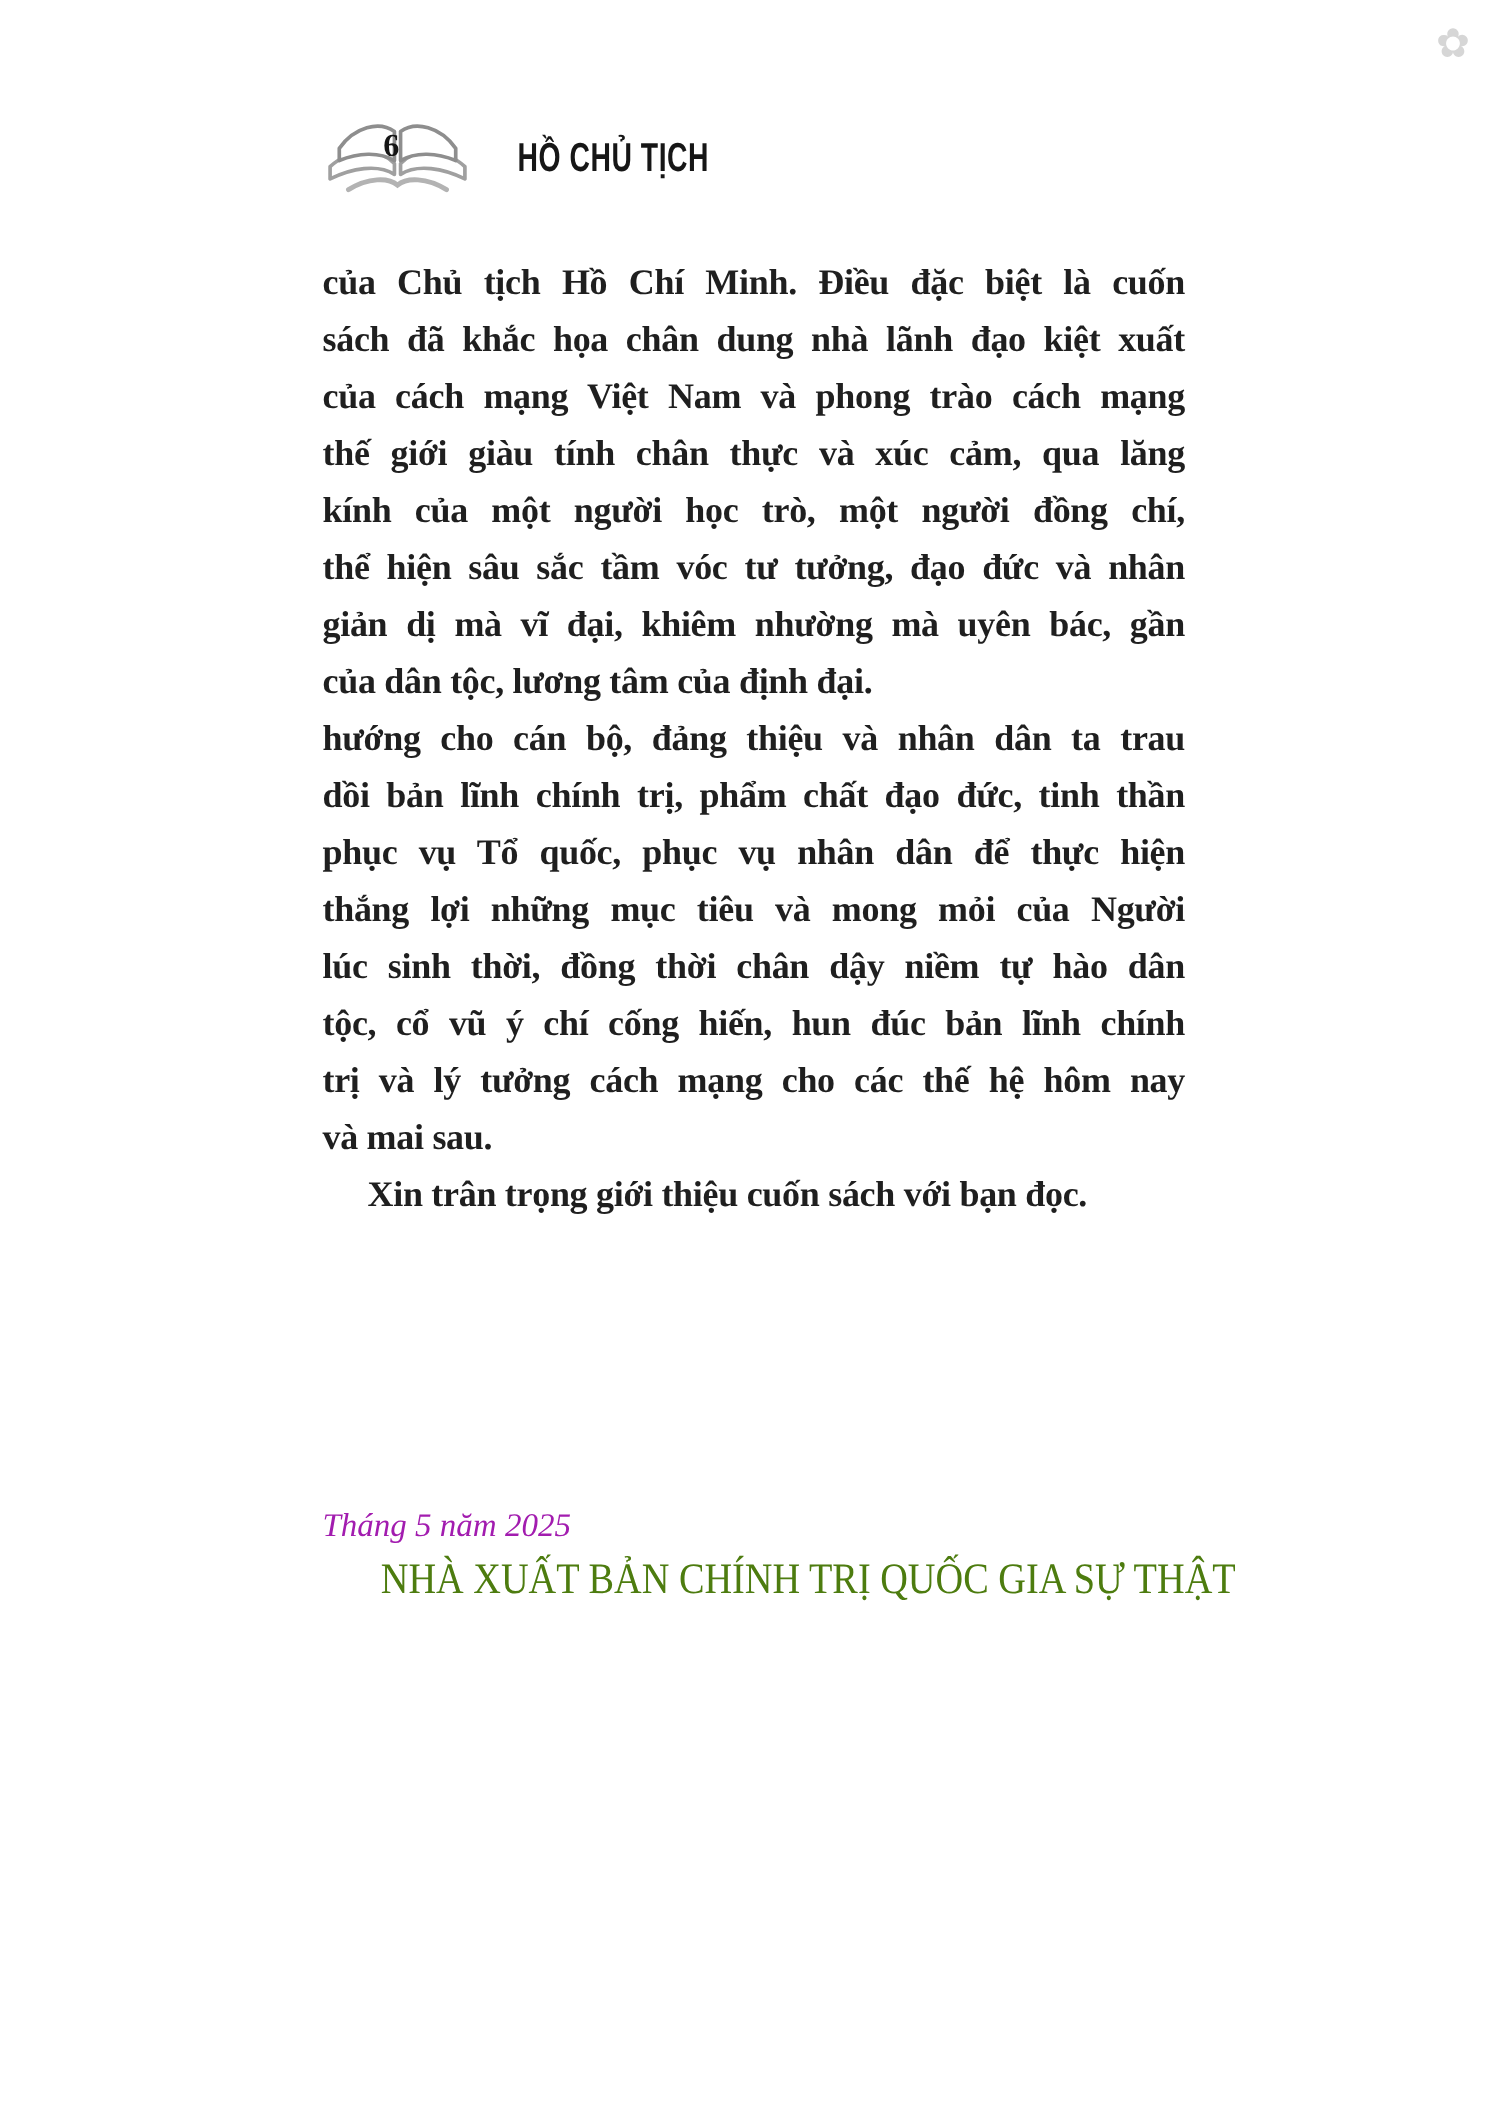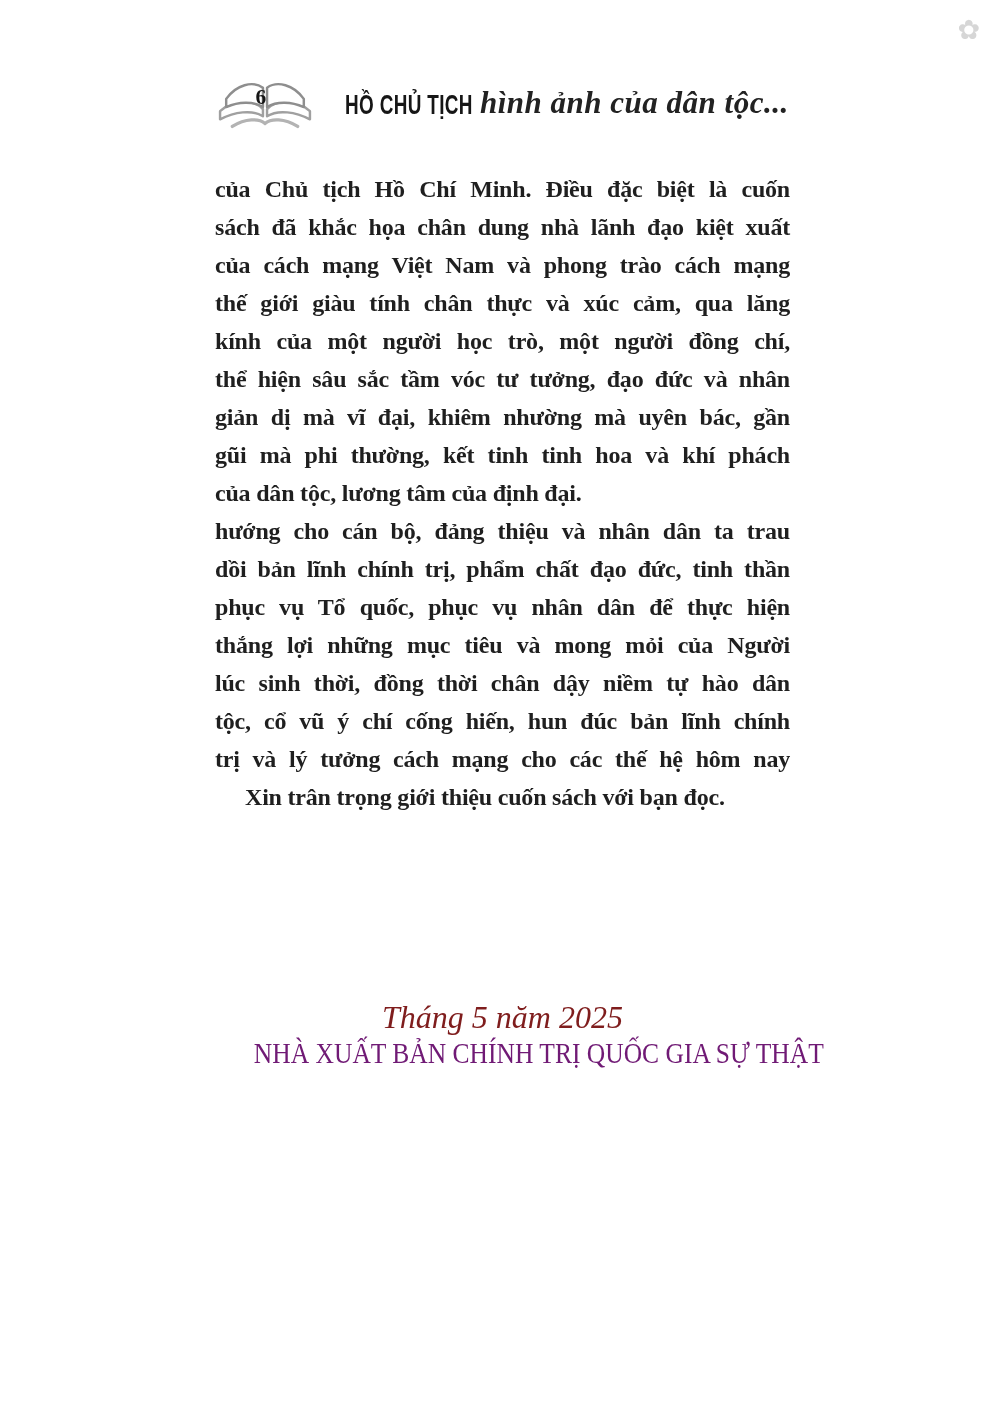--- a/index.html
+++ b/index.html
@@ -93,35 +93,35 @@
   .body-text .bl.indent {
     text-indent: 30px;
   }
 
   
   .footer-date {
     position: absolute;
     left: 215px;
     top: 1000px;
     width: 575px;
-    text-align: center;
+    text-align: left;
     font-style: italic;
-    font-size: 32px;
+    font-size: 22px;
     line-height: 34px;
-    color: #7f1d1d;
+    color: #a21caf;
   }
   .footer-publisher {
     position: absolute;
     left: 215px;
     top: 1036px;
     width: 575px;
     text-align: center;
     font-size: 29px;
     line-height: 34px;
-    color: #701a75;
+    color: #4d7c0f;
     white-space: nowrap;
   }
   .footer-publisher .squeeze {
     display: inline-block;
     transform: scaleX(0.88);
     transform-origin: center;
   }
 </style>
 </head>
 <body>
@@ -136,40 +136,39 @@
       <path d="M15 48 C28 40 41 40 47 45 C53 40 66 40 79 48" fill="none" stroke="#b3b3b3" stroke-width="3.2" stroke-linecap="round"></path>
       <path d="M3 33 C17 20 37 22 45 31 L45 38 C34 31 17 34 3 41 Z" fill="#ffffff" stroke="#a0a0a0" stroke-width="2.4" stroke-linejoin="round"></path>
       <path d="M91 33 C77 20 57 22 49 31 L49 38 C60 31 77 34 91 41 Z" fill="#ffffff" stroke="#a0a0a0" stroke-width="2.4" stroke-linejoin="round"></path>
       <path d="M9 21 C19 7 35 3 45 10 L45 29 C35 23 21 24 9 29 Z" fill="#ffffff" stroke="#8e8e8e" stroke-width="2.4" stroke-linejoin="round"></path>
       <path d="M85 21 C75 7 59 3 49 10 L49 29 C59 23 73 24 85 29 Z" fill="#ffffff" stroke="#8e8e8e" stroke-width="2.4" stroke-linejoin="round"></path>
       <text x="43" y="26" text-anchor="middle" font-family="Liberation Serif, serif" font-size="21" font-weight="bold" fill="#151515">6</text>
     </svg>
 
     <div class="head-title">HỒ CHỦ TỊCH</div>
 
-    <div class="head-script">hình ảnh của dân tộc...</div>
   </div>
 
   <div class="body-text">
       <div class="bl">của Chủ tịch Hồ Chí Minh. Điều đặc biệt là cuốn</div>
       <div class="bl">sách đã khắc họa chân dung nhà lãnh đạo kiệt xuất</div>
       <div class="bl">của cách mạng Việt Nam và phong trào cách mạng</div>
       <div class="bl">thế giới giàu tính chân thực và xúc cảm, qua lăng</div>
       <div class="bl">kính của một người học trò, một người đồng chí,</div>
       <div class="bl">thể hiện sâu sắc tầm vóc tư tưởng, đạo đức và nhân</div>
       <div class="bl">giản dị mà vĩ đại, khiêm nhường mà uyên bác, gần</div>
-      <div class="bl">gũi mà phi thường, kết tinh tinh hoa và khí phách</div>
       <div class="bl last">của dân tộc, lương tâm của định đại.</div>
       <div class="bl">hướng cho cán bộ, đảng thiệu và nhân dân ta trau</div>
       <div class="bl">dồi bản lĩnh chính trị, phẩm chất đạo đức, tinh thần</div>
       <div class="bl">phục vụ Tổ quốc, phục vụ nhân dân để thực hiện</div>
       <div class="bl">thắng lợi những mục tiêu và mong mỏi của Người</div>
       <div class="bl">lúc sinh thời, đồng thời chân dậy niềm tự hào dân</div>
       <div class="bl">tộc, cổ vũ ý chí cống hiến, hun đúc bản lĩnh chính</div>
       <div class="bl">trị và lý tưởng cách mạng cho các thế hệ hôm nay</div>
+      <div class="bl last">và mai sau.</div>
       <div class="bl last indent">Xin trân trọng giới thiệu cuốn sách với bạn đọc.</div>
     </div>
 
   <div class="footer-date">Tháng 5 năm 2025</div>
 
   <div class="footer-publisher">
     <span class="squeeze">NHÀ XUẤT BẢN CHÍNH TRỊ QUỐC GIA SỰ THẬT</span>
   </div>
 
 </div>

